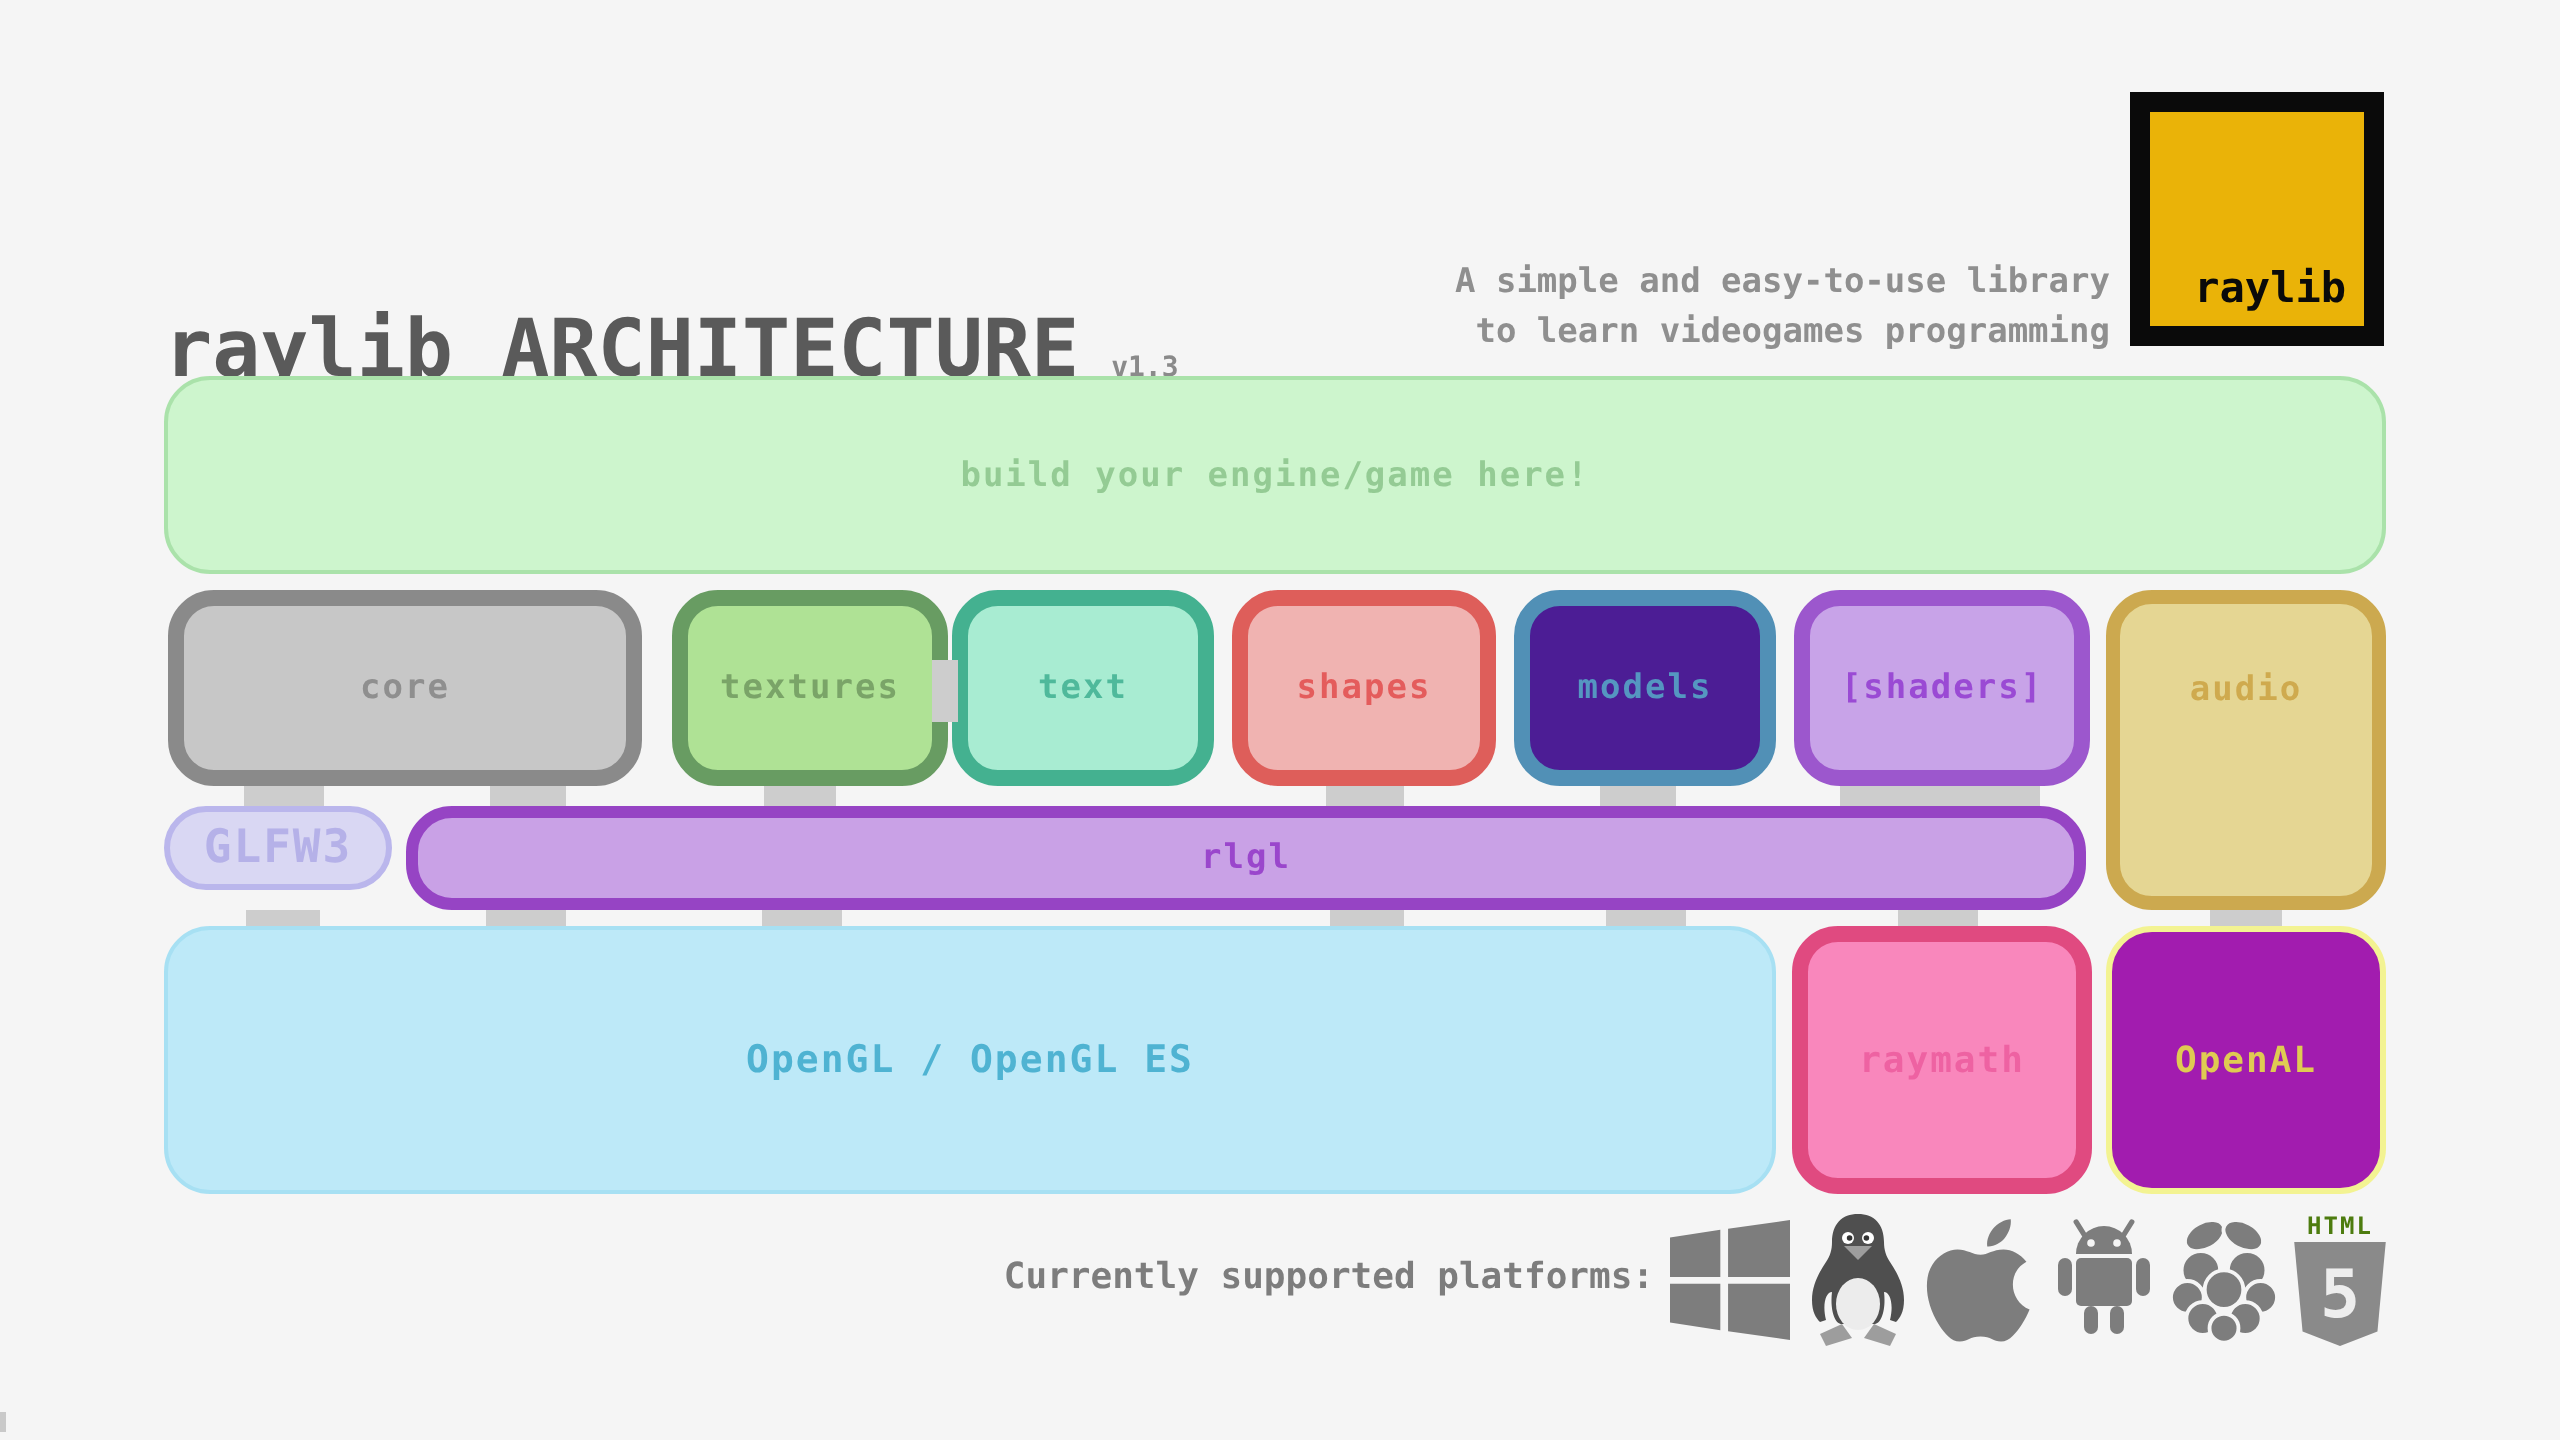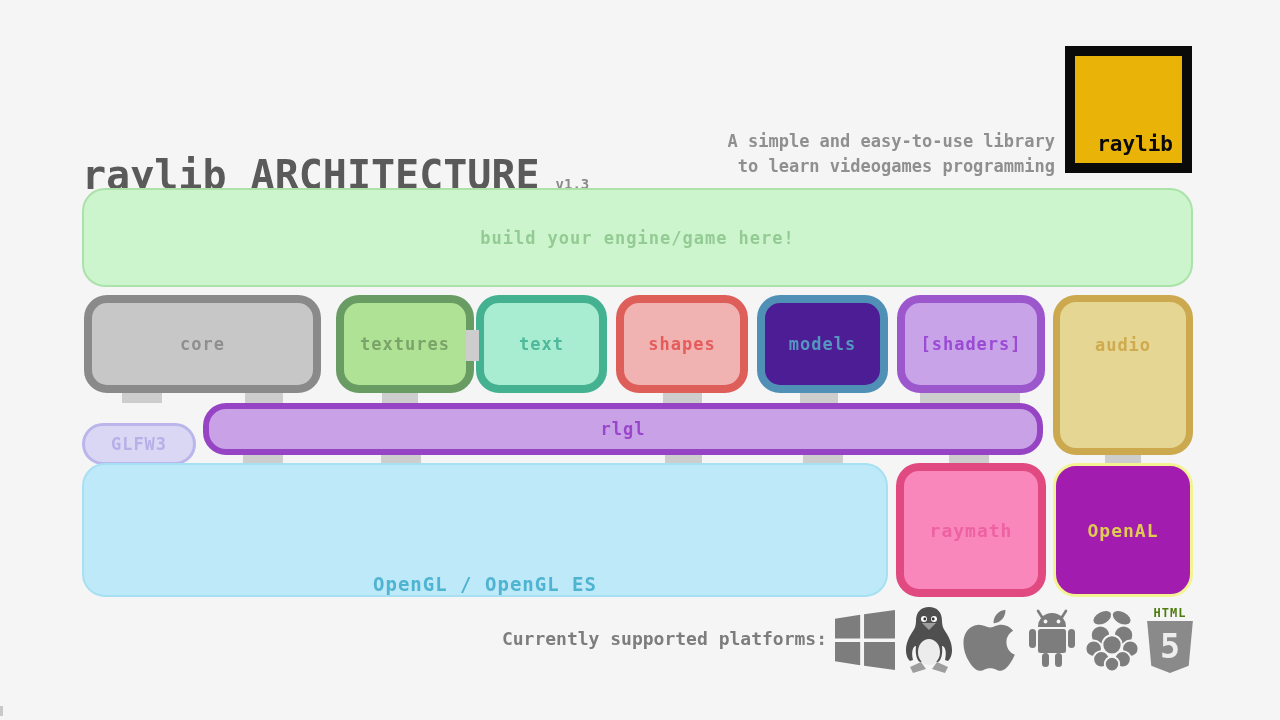--- a/index.html
+++ b/index.html
@@ -23,24 +23,24 @@
 
   .mod { top:295px; height:98px; border-width:8px; font-size:17px; }
   .mod-core     { left:84px;  width:237px; }
   .mod-textures { left:336px; width:138px; }
   .mod-text     { left:476px; width:131px; }
   .mod-shapes   { left:616px; width:132px; }
   .mod-models   { left:757px; width:131px; }
   .mod-shaders  { left:897px; width:148px; }
   .mod-audio    { left:1053px; width:140px; height:160px; align-items:flex-start; padding-top:33px; border-width:7px; }
 
-  .mid-glfw3 { left:82px;  top:403px; width:114px; height:42px; border-width:3px; font-size:17px;margin-top:20px; }
+  .mid-glfw3 { left:82px;  top:403px; width:114px; height:42px; border-width:3px; font-size:23px; }
   .mid-rlgl  { left:203px; top:403px; width:840px; height:52px; border-width:6px; font-size:17px; }
 
-  .low-opengl  { left:82px;   top:463px; width:806px; height:134px; border-width:2px; font-size:19px;align-items:flex-end; }
+  .low-opengl  { left:82px;   top:463px; width:806px; height:134px; border-width:2px; font-size:19px; }
   .low-raymath { left:896px;  top:463px; width:150px; height:134px; border-width:8px; font-size:18px; }
   .low-openal  { left:1053px; top:463px; width:140px; height:134px; border-width:3px; font-size:18px; }
 
   .connector { position:absolute; background:#cdcdcd; }
   .cA1 { left:122px; top:393px; width:40px;  height:10px; }
   .cA2 { left:245px; top:393px; width:38px;  height:10px; }
   .cA3 { left:382px; top:393px; width:36px;  height:10px; }
   .cA4 { left:663px; top:393px; width:39px;  height:10px; }
   .cA5 { left:800px; top:393px; width:38px;  height:10px; }
   .cA6 { left:920px; top:393px; width:100px; height:10px; }

